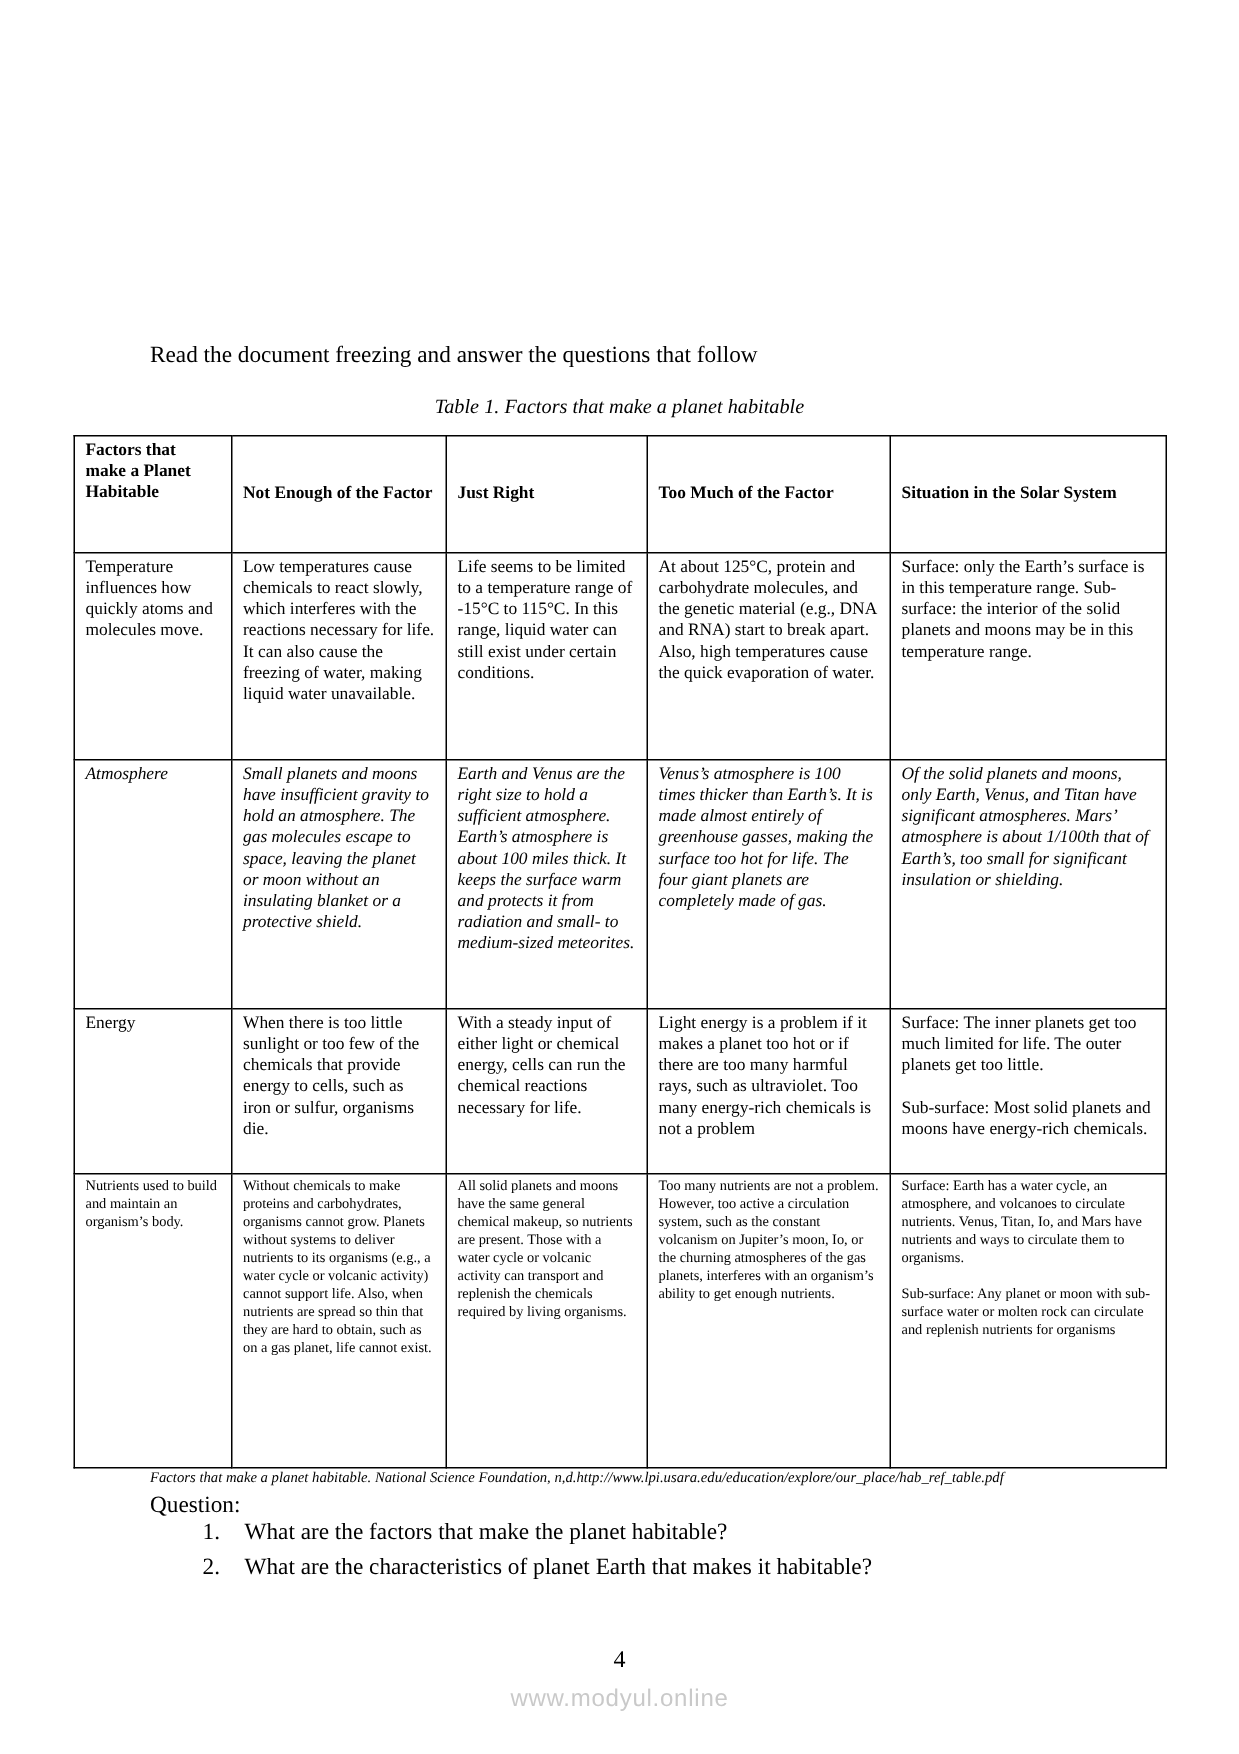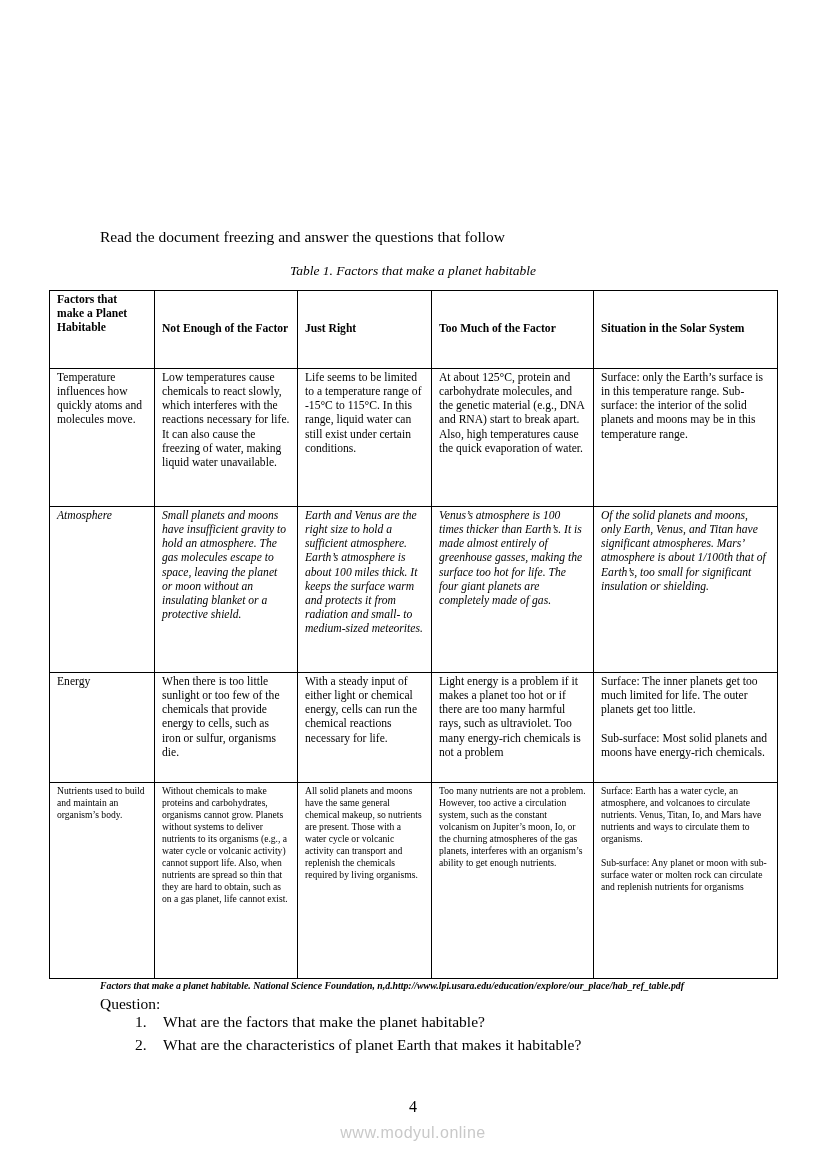--- a/index.html
+++ b/index.html
@@ -50,21 +50,21 @@
   }
   table.habitable th.th-first { vertical-align: top; }
   thead tr { height: 78px; }
   tr.r0 { height: 138px; }
   tr.r1 { height: 166px; font-style: italic; }
   tr.r2 { height: 110px; }
   tr.r3 { height: 196px; }
   tr.r3 td { font-size: 9.6px; line-height: 1.25; }
   .citation {
     position: absolute; left: 100px; top: 980px;
-    font-size: 9.8px; font-style: italic; font-weight: bold;
+    font-size: 9.8px; font-style: italic;
   }
   .question-label {
     position: absolute; left: 100px; top: 995px;
     font-size: 15.5px;
   }
   .questions {
     position: absolute; left: 135px; top: 1013px;
     list-style: none; font-size: 15.5px;
   }
   .questions li { display: flex; margin-bottom: 5px; }

